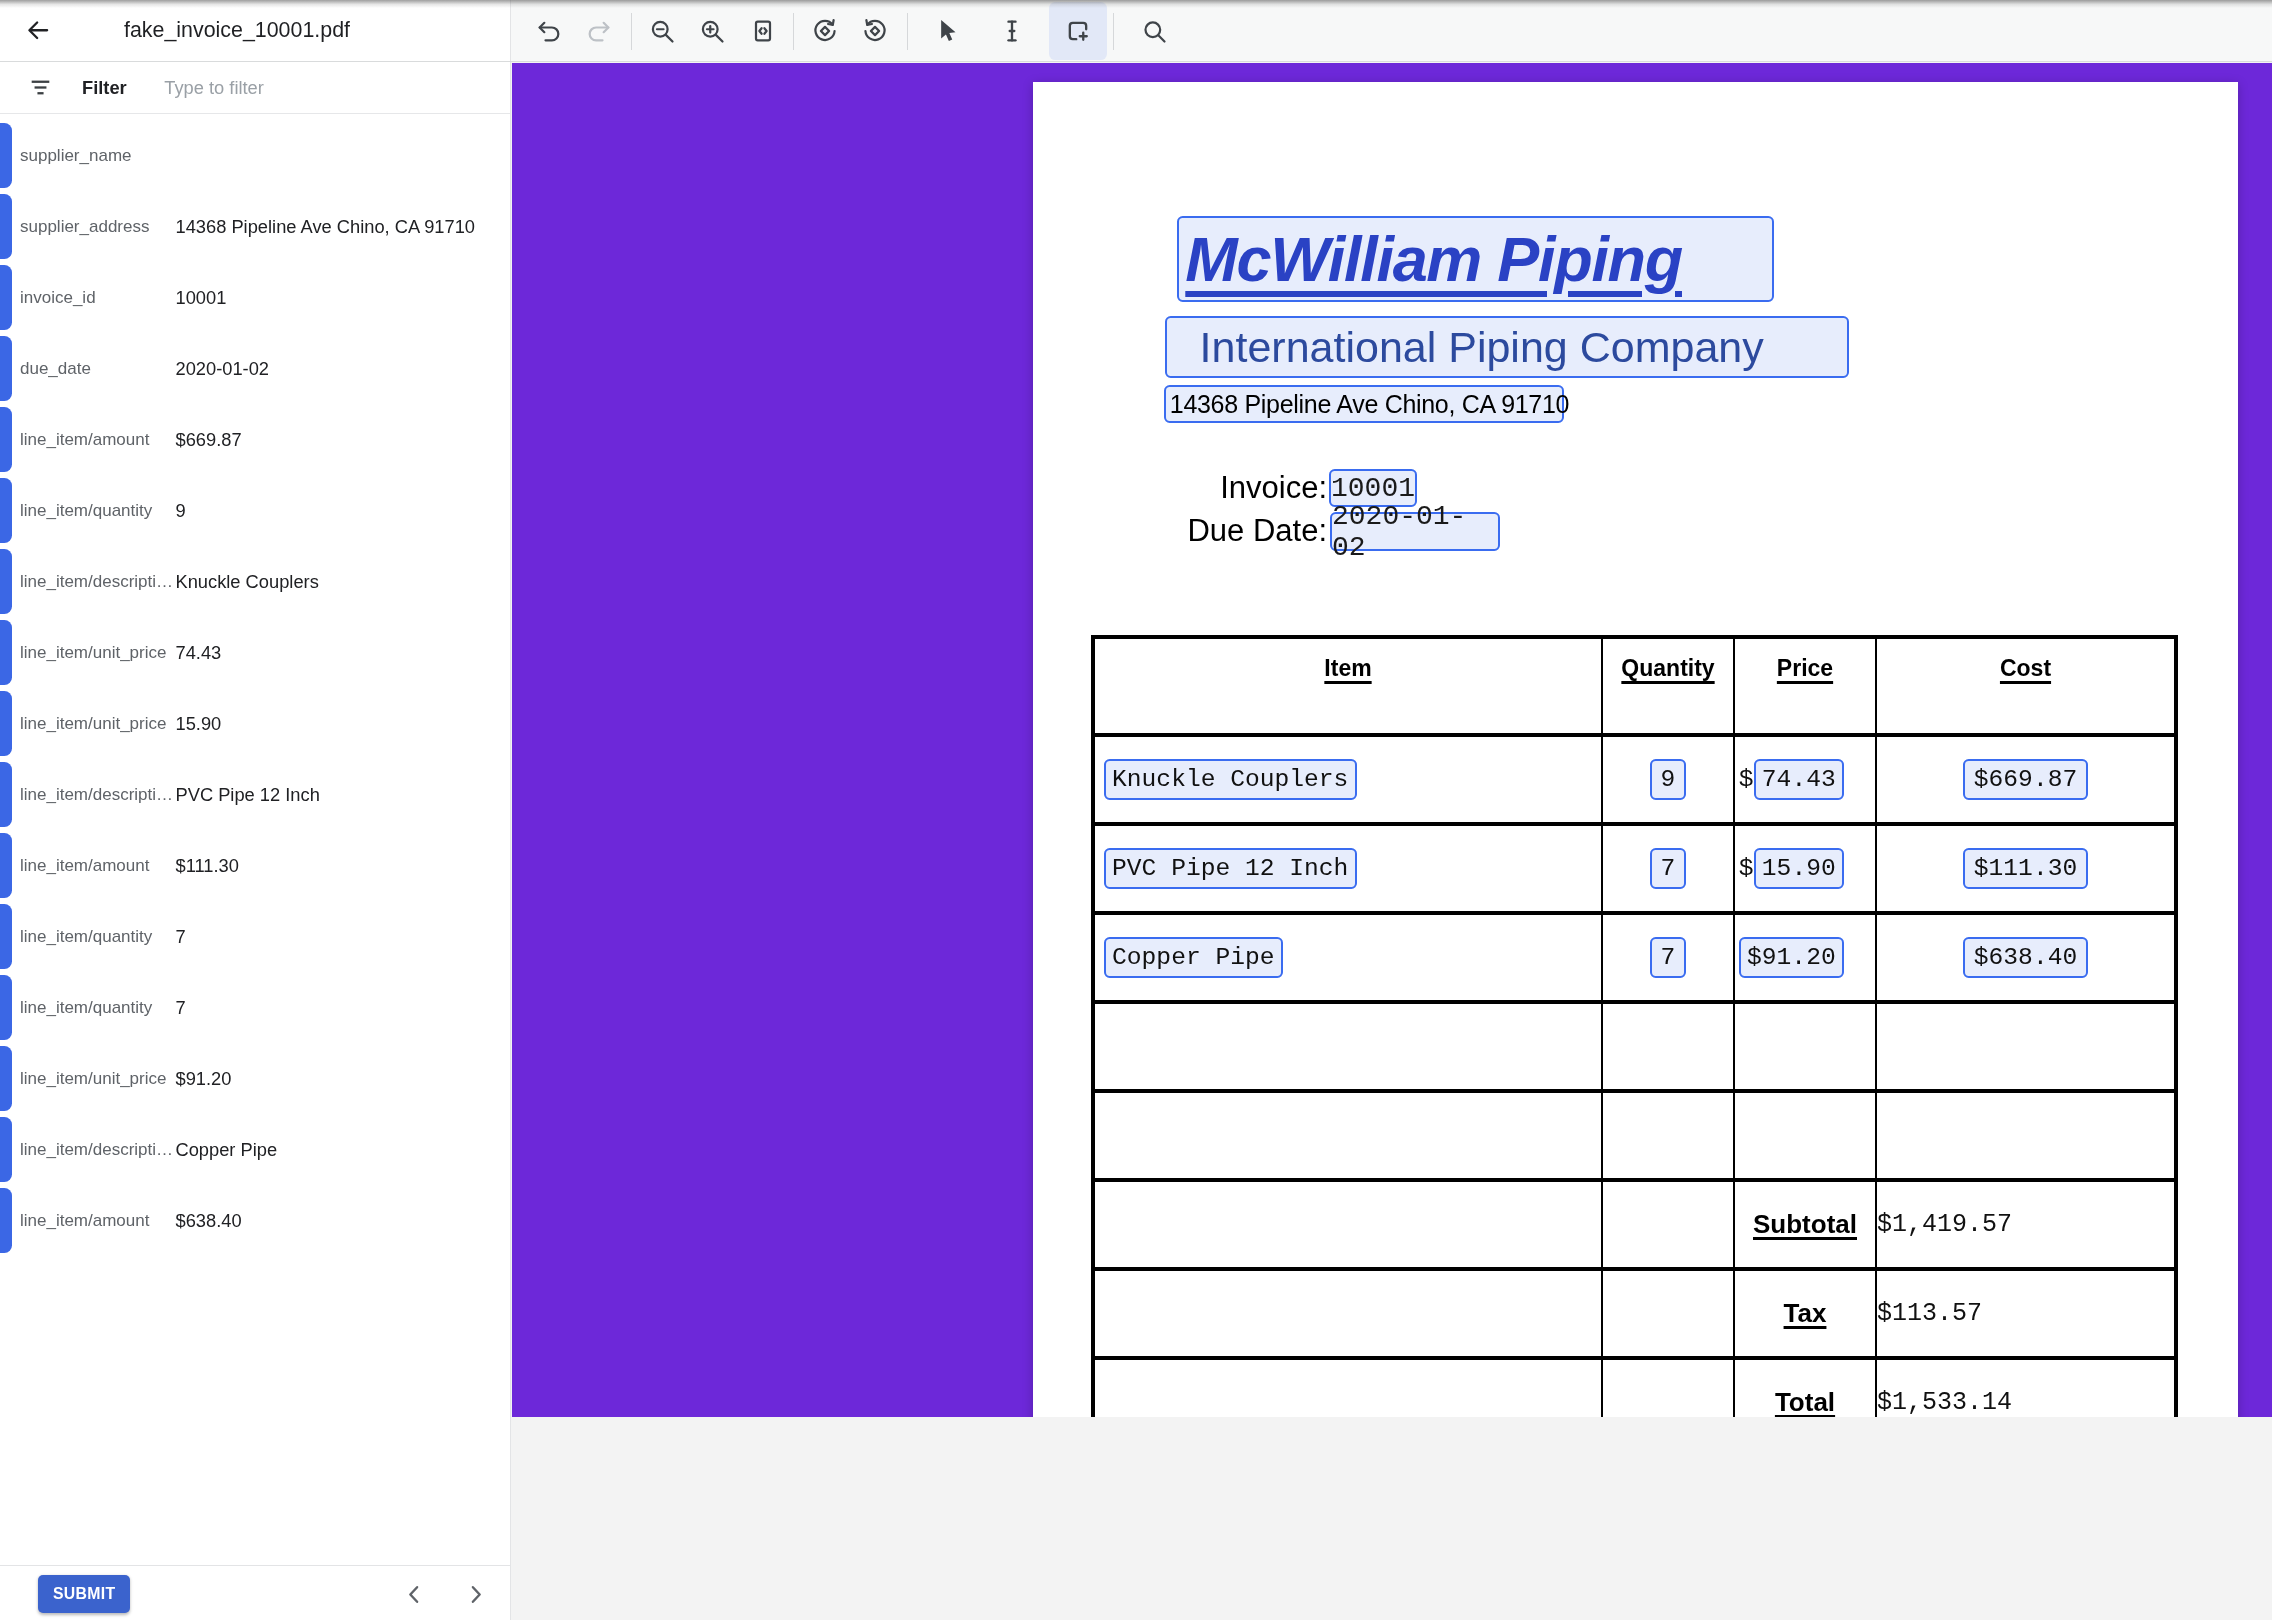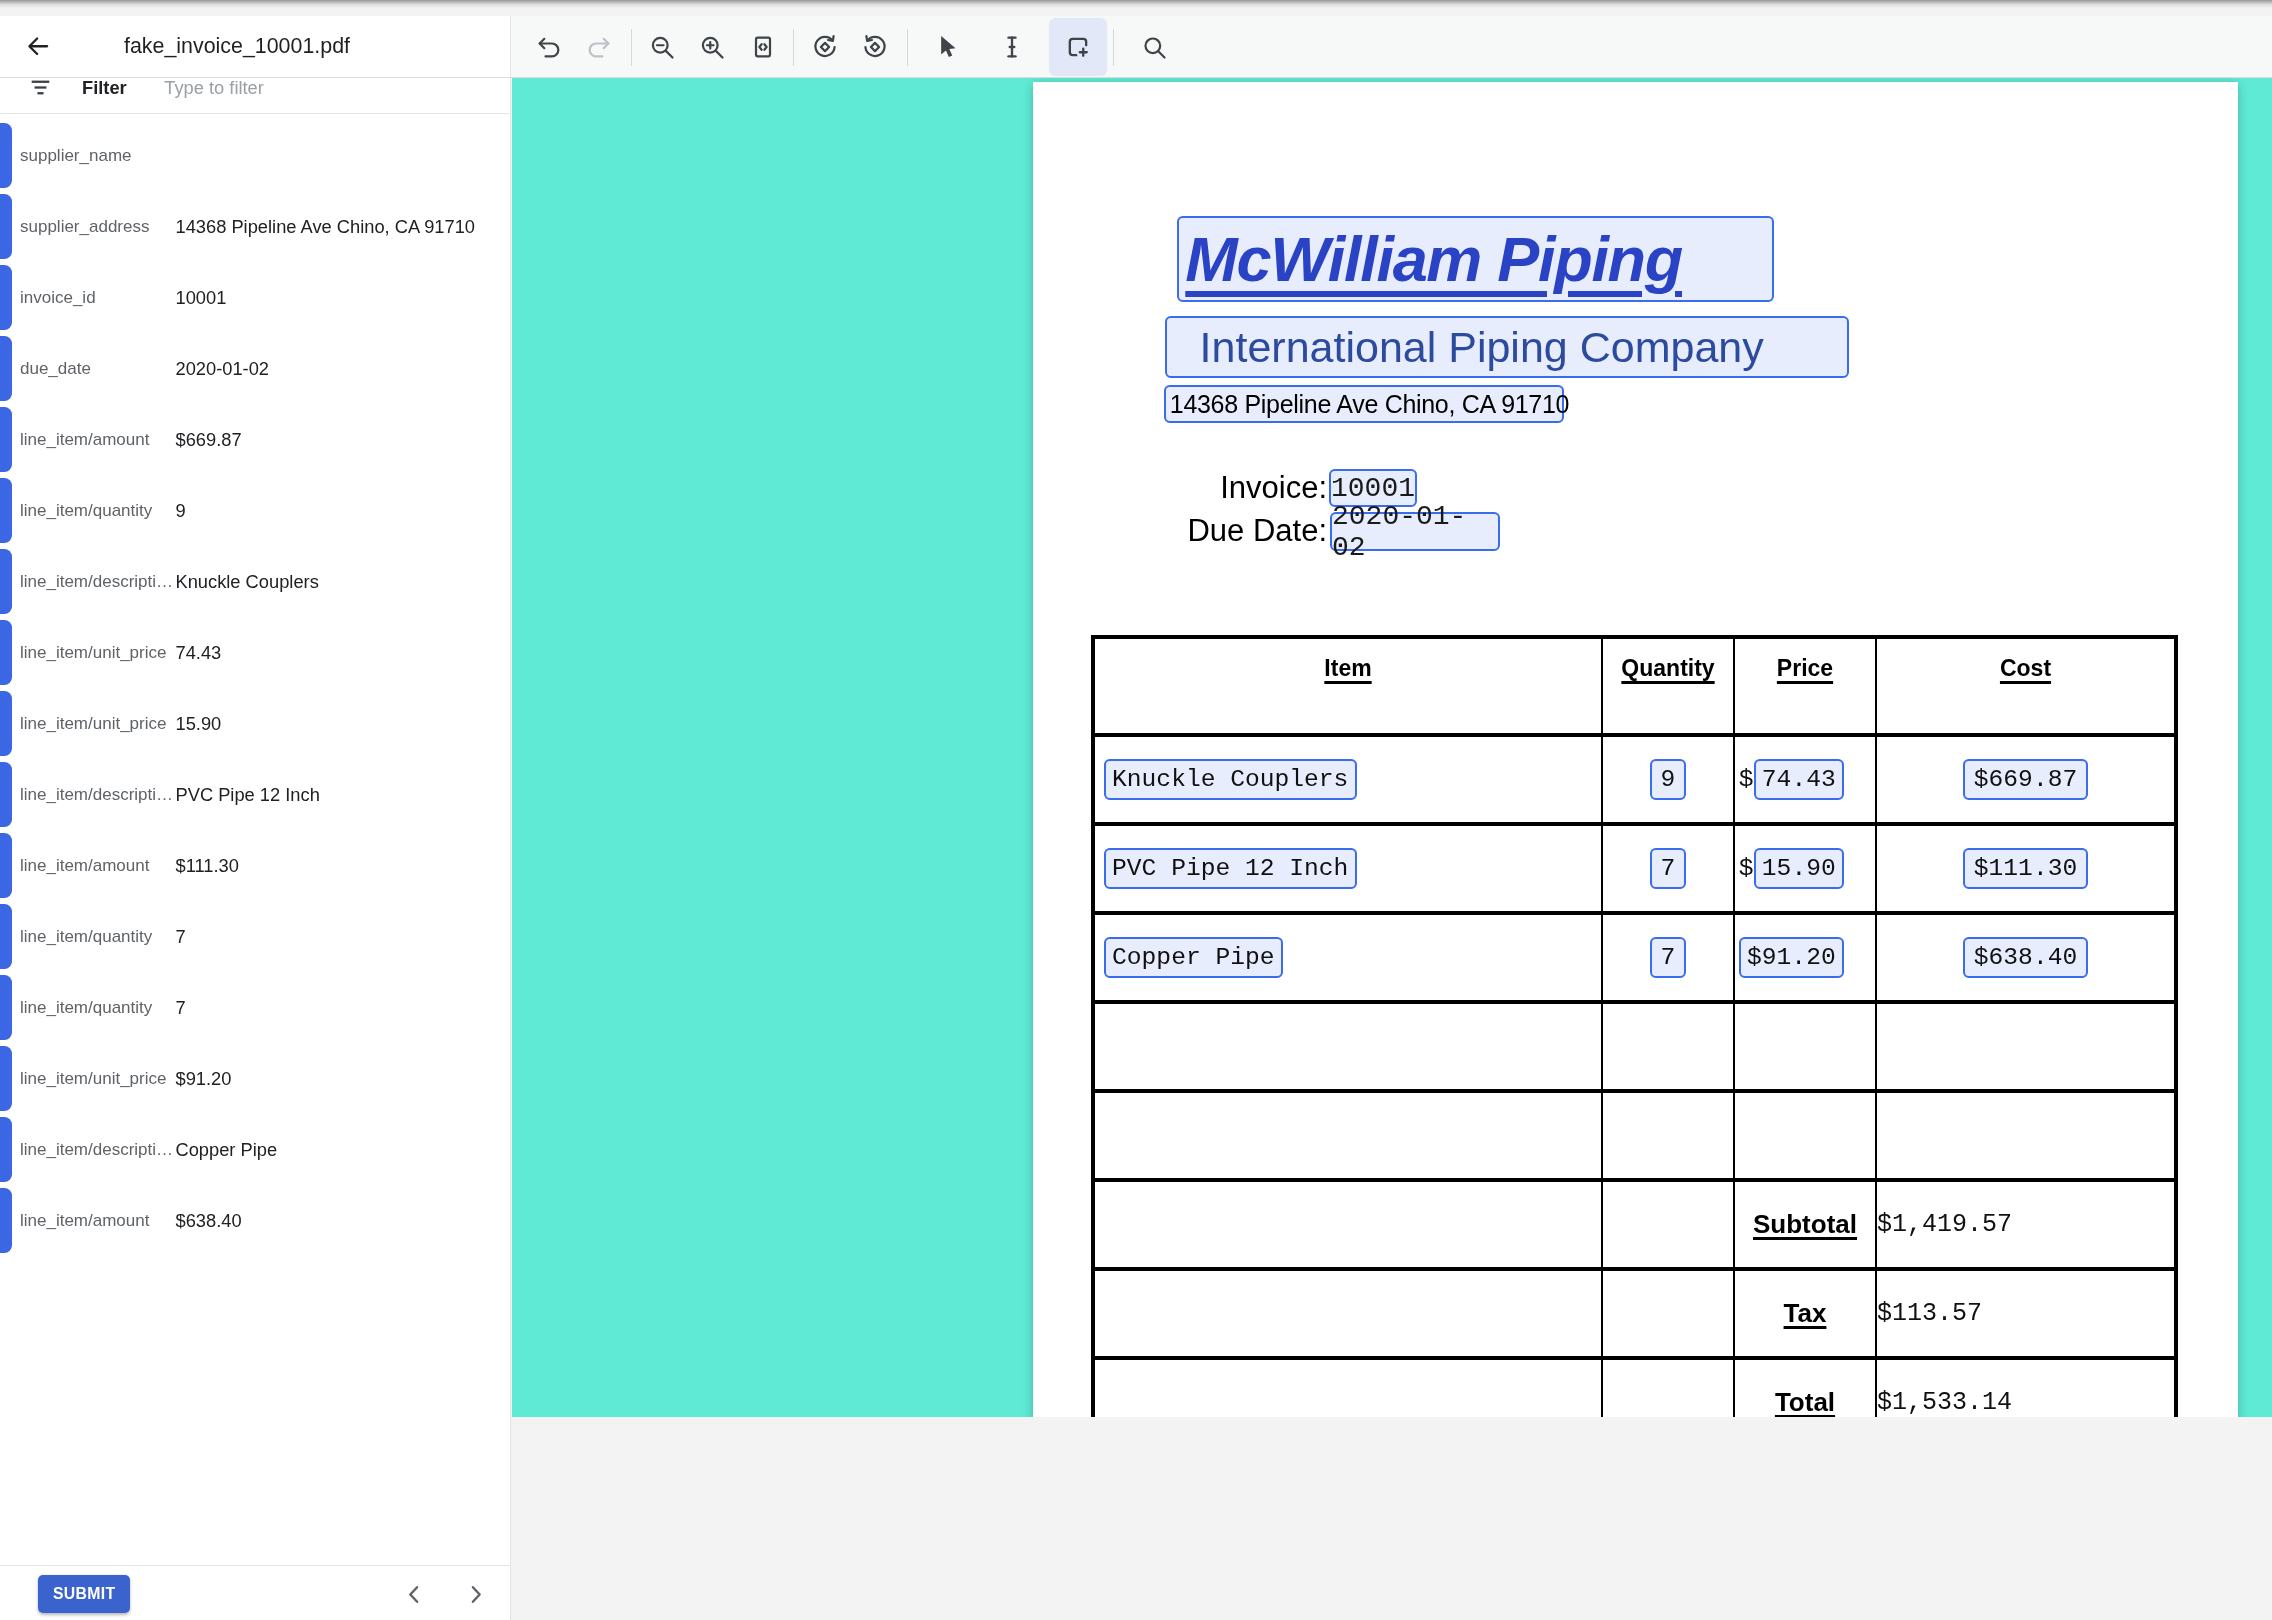--- a/index.html
+++ b/index.html
@@ -4,21 +4,21 @@
 <title>fake_invoice_10001.pdf</title>
 <style>
   * { margin:0; padding:0; box-sizing:border-box; }
   html,body { background:#e9e9e9; }
   .app { position:relative; width:2273px; height:1621px; background:#f3f3f3; overflow:hidden;
          font-family:"Liberation Sans", sans-serif; }
   .top-shadow { position:absolute; left:0; top:0; width:100%; height:7.6px; z-index:60; pointer-events:none;
          background:linear-gradient(180deg, rgba(80,80,80,.55), rgba(120,120,120,.18) 55%, rgba(120,120,120,0)); }
 
   
-  .topbar { position:absolute; left:0; top:16px; width:2273px; height:62px; background:#f7f8f8;
+  .topbar { position:absolute; left:0; top:0; width:2273px; height:62px; background:#f7f8f8;
             border-bottom:1.3px solid #d9dbdc; z-index:10; }
   .topbar-left { position:absolute; left:0; top:0; width:511px; height:61px; background:#fff;
             border-right:1.3px solid #e3e4e6; display:flex; align-items:center; }
   .icon-btn { background:none; border:none; cursor:pointer; display:flex; align-items:center; justify-content:center; }
   .back-btn { margin-left:24px; width:28px; height:28px; }
   .doc-title { margin-left:72px; font-size:21.4px; color:#1f2023; white-space:nowrap; }
   .tb { position:absolute; top:1.9px; width:58px; height:58px; display:flex; align-items:center; justify-content:center;
         background:none; border:none; cursor:pointer; border-radius:6.3px; }
   .tb.active { background:#e2e8f7; }
   .tb-div { position:absolute; top:12.6px; width:1.3px; height:37px; background:#d6d8da; }
@@ -41,21 +41,21 @@
   .field-value { margin-left:2.5px; width:333px; font-size:18.3px; color:#202124; line-height:28px; }
   .sidebar-footer { position:absolute; left:0; bottom:0; width:510px; height:56px; background:#fff;
                     border-top:1.3px solid #e3e4e6; display:flex; align-items:center; }
   .submit-btn { margin-left:38px; height:38px; padding:0 15px; background:#3b63cd; color:#fff;
                 font-size:15.8px; font-weight:bold; letter-spacing:0.3px; border:none; border-radius:5px;
                 cursor:pointer; box-shadow:0 1.3px 3.2px rgba(0,0,0,.28); font-family:"Liberation Sans", sans-serif; }
   .pager { position:absolute; left:400px; top:0; height:56px; display:flex; align-items:center; gap:33px; }
   .pager .icon-btn { width:28px; height:28px; }
 
   
-  .canvas { position:absolute; left:512px; top:63px; width:1760px; height:1354px; background:#5eead4; overflow:hidden; }
+  .canvas { position:absolute; left:512px; top:63px; width:1760px; height:1354px; background:#6d28d9; overflow:hidden; }
   .page { position:absolute; left:521px; top:19px; width:1205px; height:1645px; background:#fff;
           box-shadow:0 1.9px 10px rgba(0,0,0,.22); }
 
   .hl-box { border:2.5px solid #3a6cf0; background:#e7edfc; border-radius:5.7px; }
   .title-box { position:absolute; left:144px; top:134px; width:597px; height:86px;
                display:flex; align-items:center; padding-left:6.3px; }
   .doc-heading { font-size:63px; font-weight:bold; font-style:italic; color:#2a42c4; letter-spacing:-1.3px;
                  white-space:nowrap; text-decoration:underline; text-decoration-thickness:6.3px; text-underline-offset:9.5px; }
   .subtitle-box { position:absolute; left:132px; top:234px; width:684px; height:62px;
                   display:flex; align-items:center; padding-left:7.6px; }

